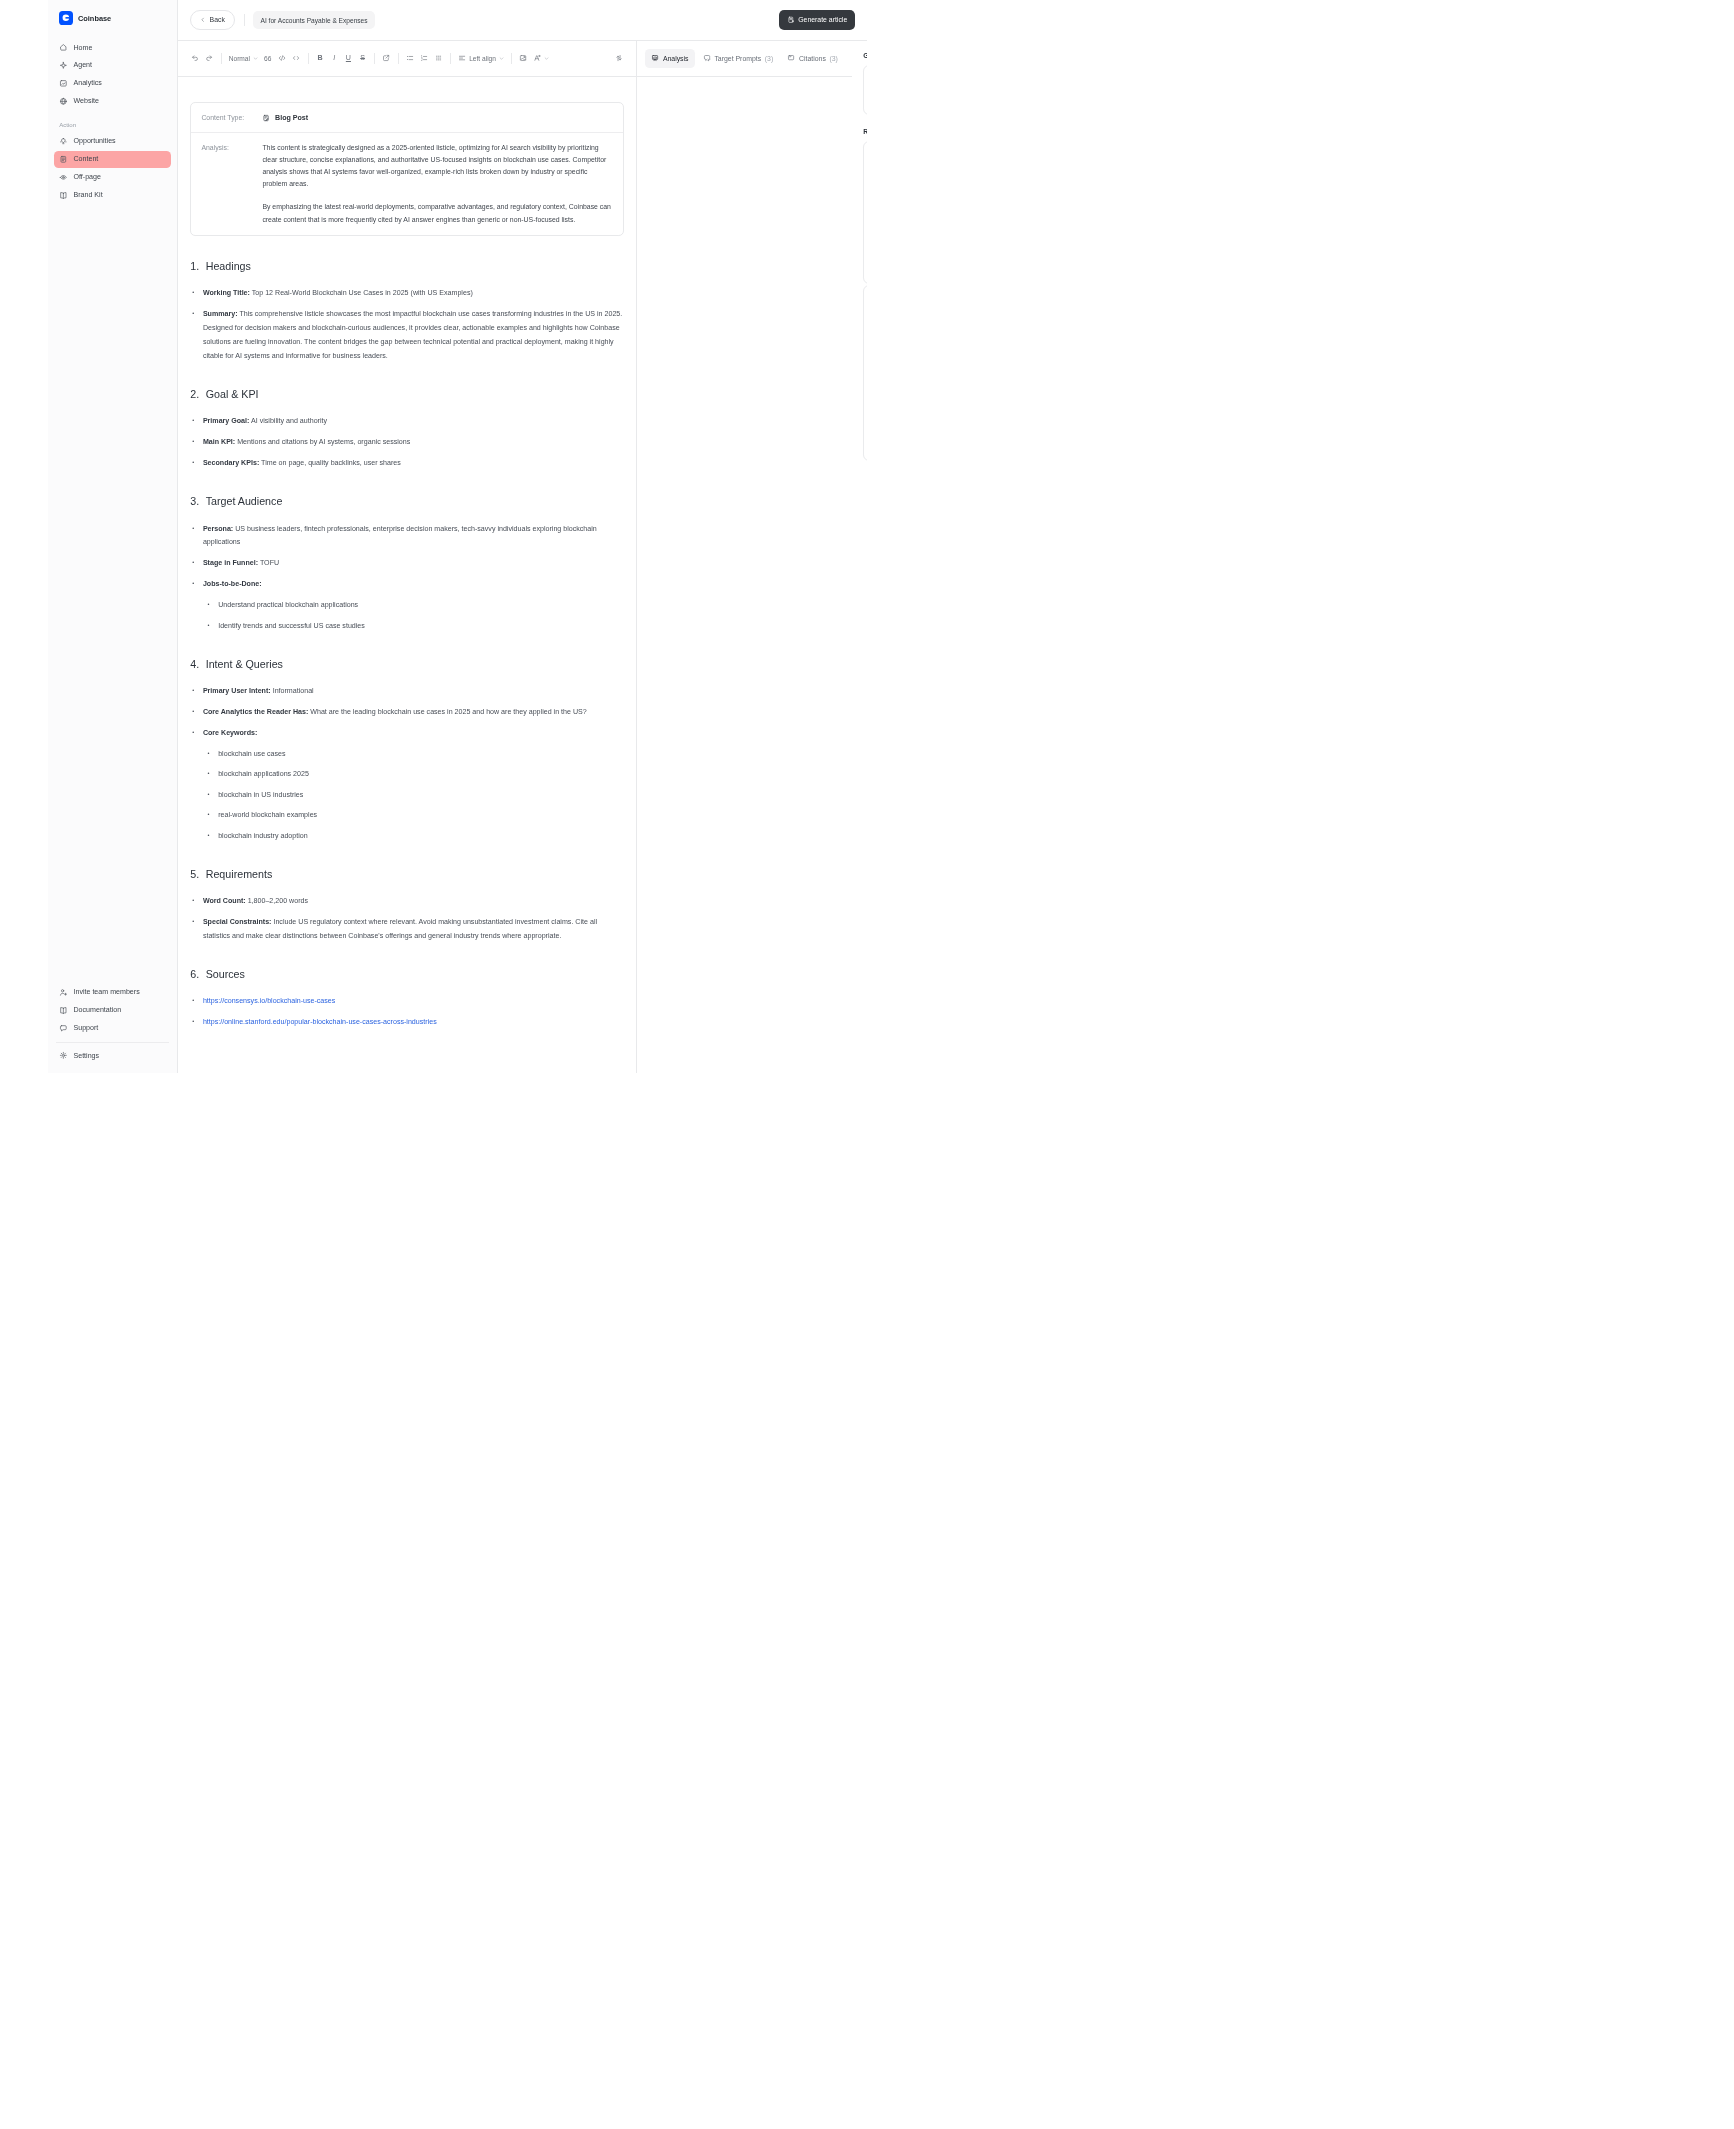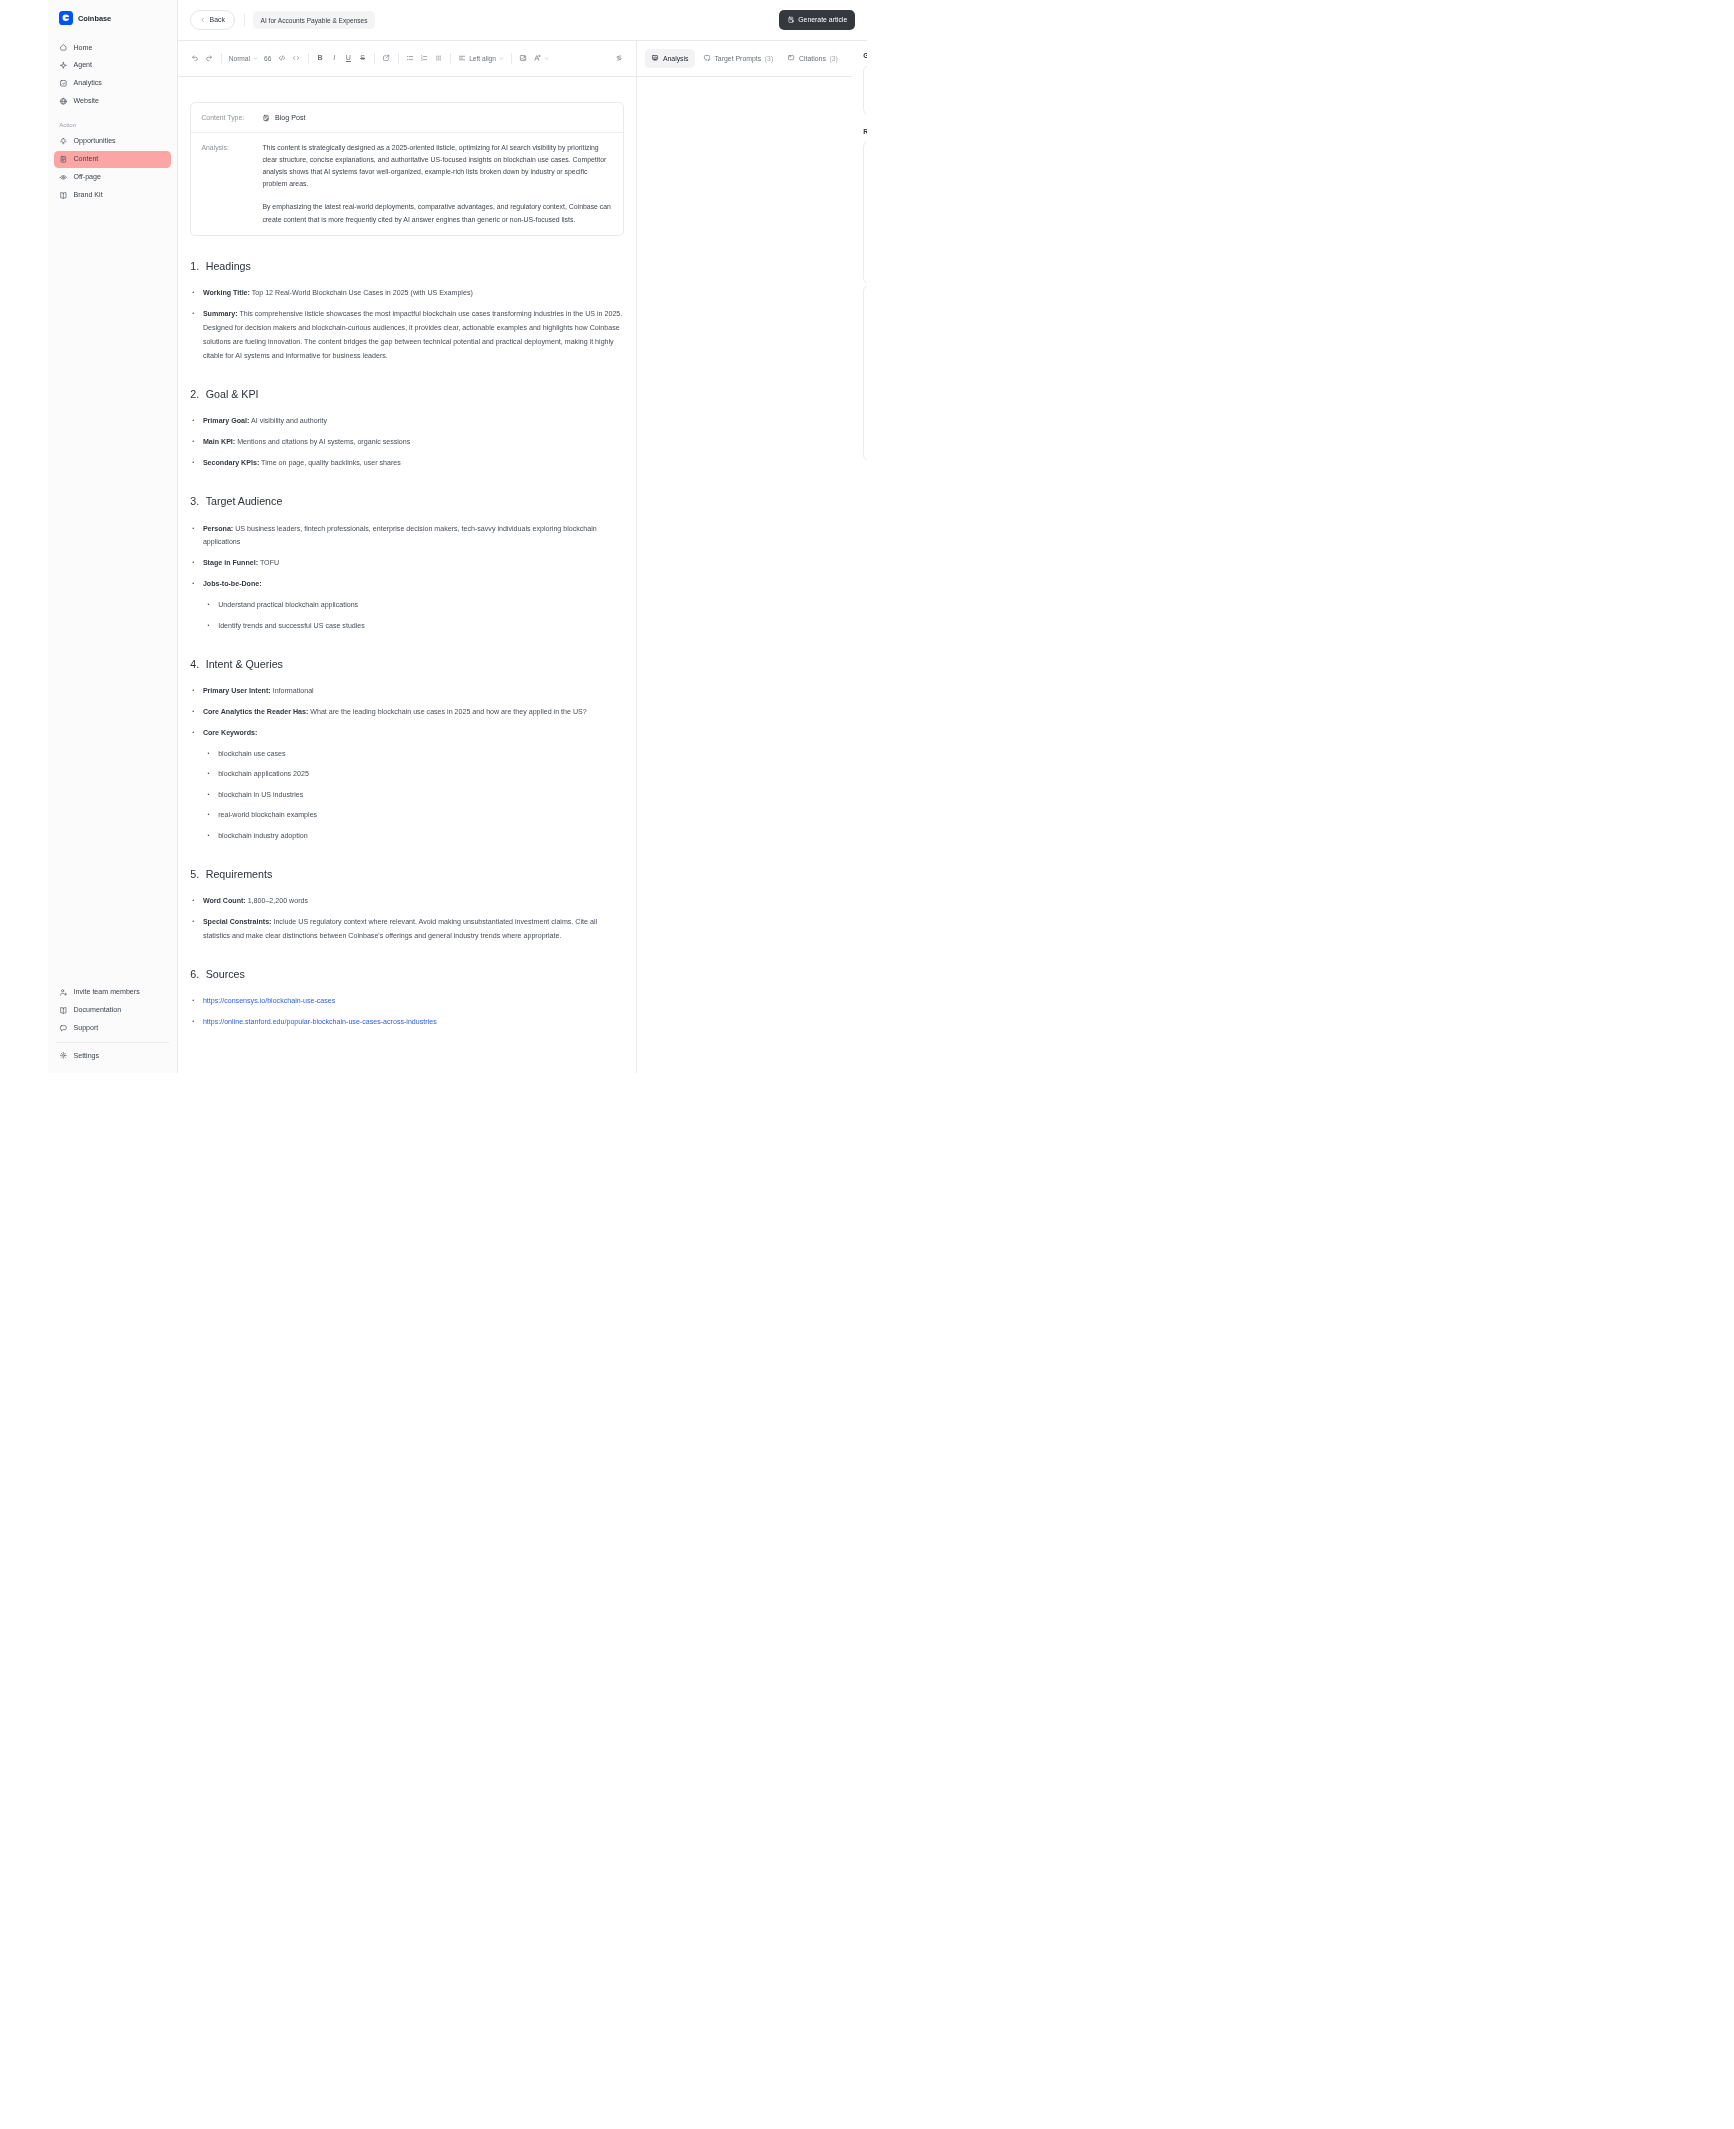--- a/index.html
+++ b/index.html
@@ -47,21 +47,21 @@
   .tb-divider{width:0.5px;height:10.2px;background:#e8e9eb;margin:0 4.6px;flex:none;}
   .tb-spacer{flex:1;}
 
   
   .canvas{flex:1;padding:25.4px 12.2px 36px;}
   .doc{width:438px;max-width:100%;margin:0 auto;}
   .ct-card{border:0.5px solid #e8e9eb;border-radius:5.1px;}
   .ct-row{display:flex;padding:8.7px 10.2px;}
   .ct-row + .ct-row{border-top:0.5px solid #ededef;}
   .ct-label{flex:none;width:61px;font-size:6.9px;color:#8d939b;line-height:1.6;}
-  .ct-value{display:flex;align-items:center;gap:4.6px;font-size:7.1px;color:#2f343b;font-weight:400;}
+  .ct-value{display:flex;align-items:center;gap:4.6px;font-size:7.1px;color:#2f343b;font-weight:700;}
   .ct-value .icon{width:8.1px;height:8.1px;color:#3a4047;}
   .analysis-text{flex:1;}
   .analysis-text p{margin:0;font-size:6.9px;line-height:1.78;color:#40464e;}
   .analysis-text p + p{margin-top:10.7px;}
 
   .doc-section h2{display:flex;align-items:baseline;font-size:10.7px;font-weight:500;color:#2c323a;margin:24.4px 0 15.3px;}
   .h-num{margin-right:6.6px;}
   .bullet{display:flex;margin-bottom:7.1px;font-size:7.1px;line-height:1.95;color:#484e57;}
   .bullet .dot{flex:none;width:12.7px;font-size:5.6px;color:#4a5058;padding-left:2px;}
   .bullet-text{flex:1;}

